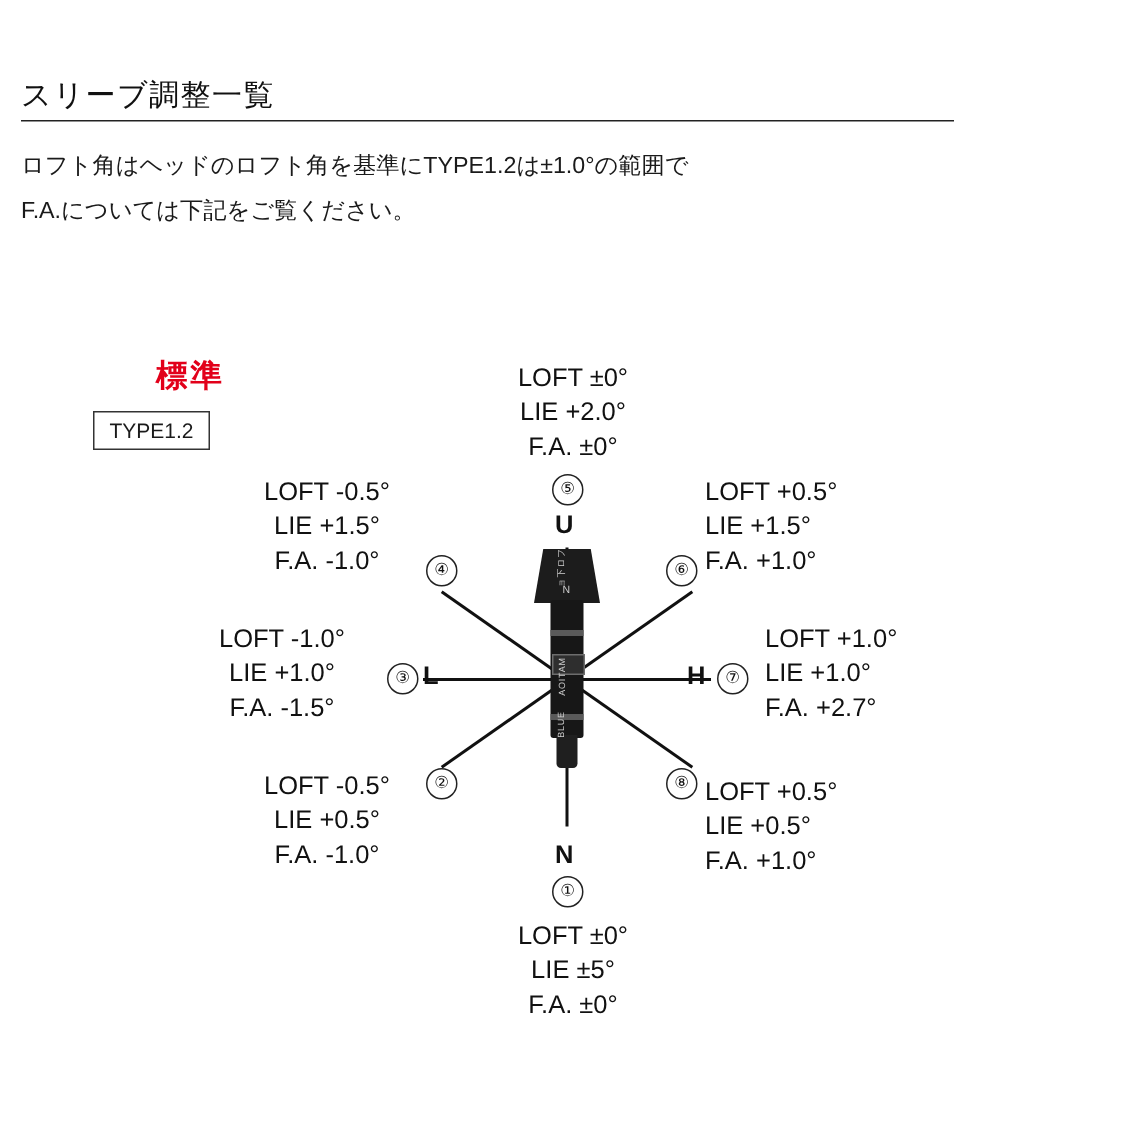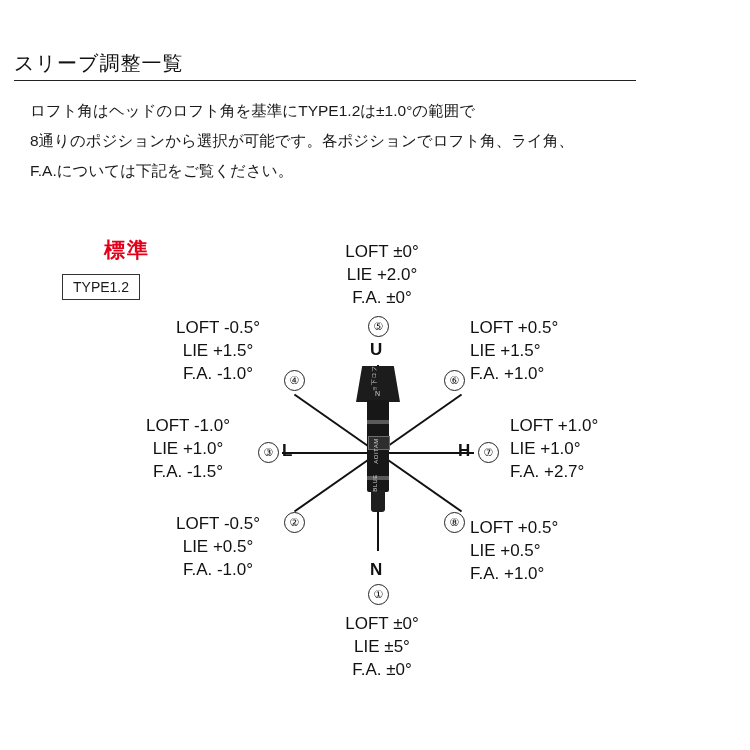--- a/index.html
+++ b/index.html
@@ -31,21 +31,21 @@
   .title-rule {
     position: absolute;
     left: 14px;
     top: 80px;
     width: 722px;
     height: 1px;
     background: #222222;
   }
   .intro {
     position: absolute;
-    left: 30px;
+    left: 14px;
     top: 96px;
     width: 700px;
     font-size: 15.5px;
     line-height: 30px;
     color: #1a1a1a;
   }
   .intro div { white-space: nowrap; }
 
   
   .std-label {
@@ -181,21 +181,20 @@
 </head>
 <body>
 
 <div id="page">
 
   <div class="title">スリーブ調整一覧</div>
   <div class="title-rule"></div>
 
   <div class="intro">
     <div>ロフト角はヘッドのロフト角を基準にTYPE1.2は±1.0°の範囲で</div>
-    <div>8通りのポジションから選択が可能です。各ポジションでロフト角、ライ角、</div>
     <div>F.A.については下記をご覧ください。</div>
   </div>
 
   <div class="std-label">標準</div>
   <div class="std-box">TYPE1.2</div>
 
   <div id="diagram">
 
     <div class="spoke" style="left:378px; top:452px; width:88px; transform: rotate(-90deg);"></div>
 

